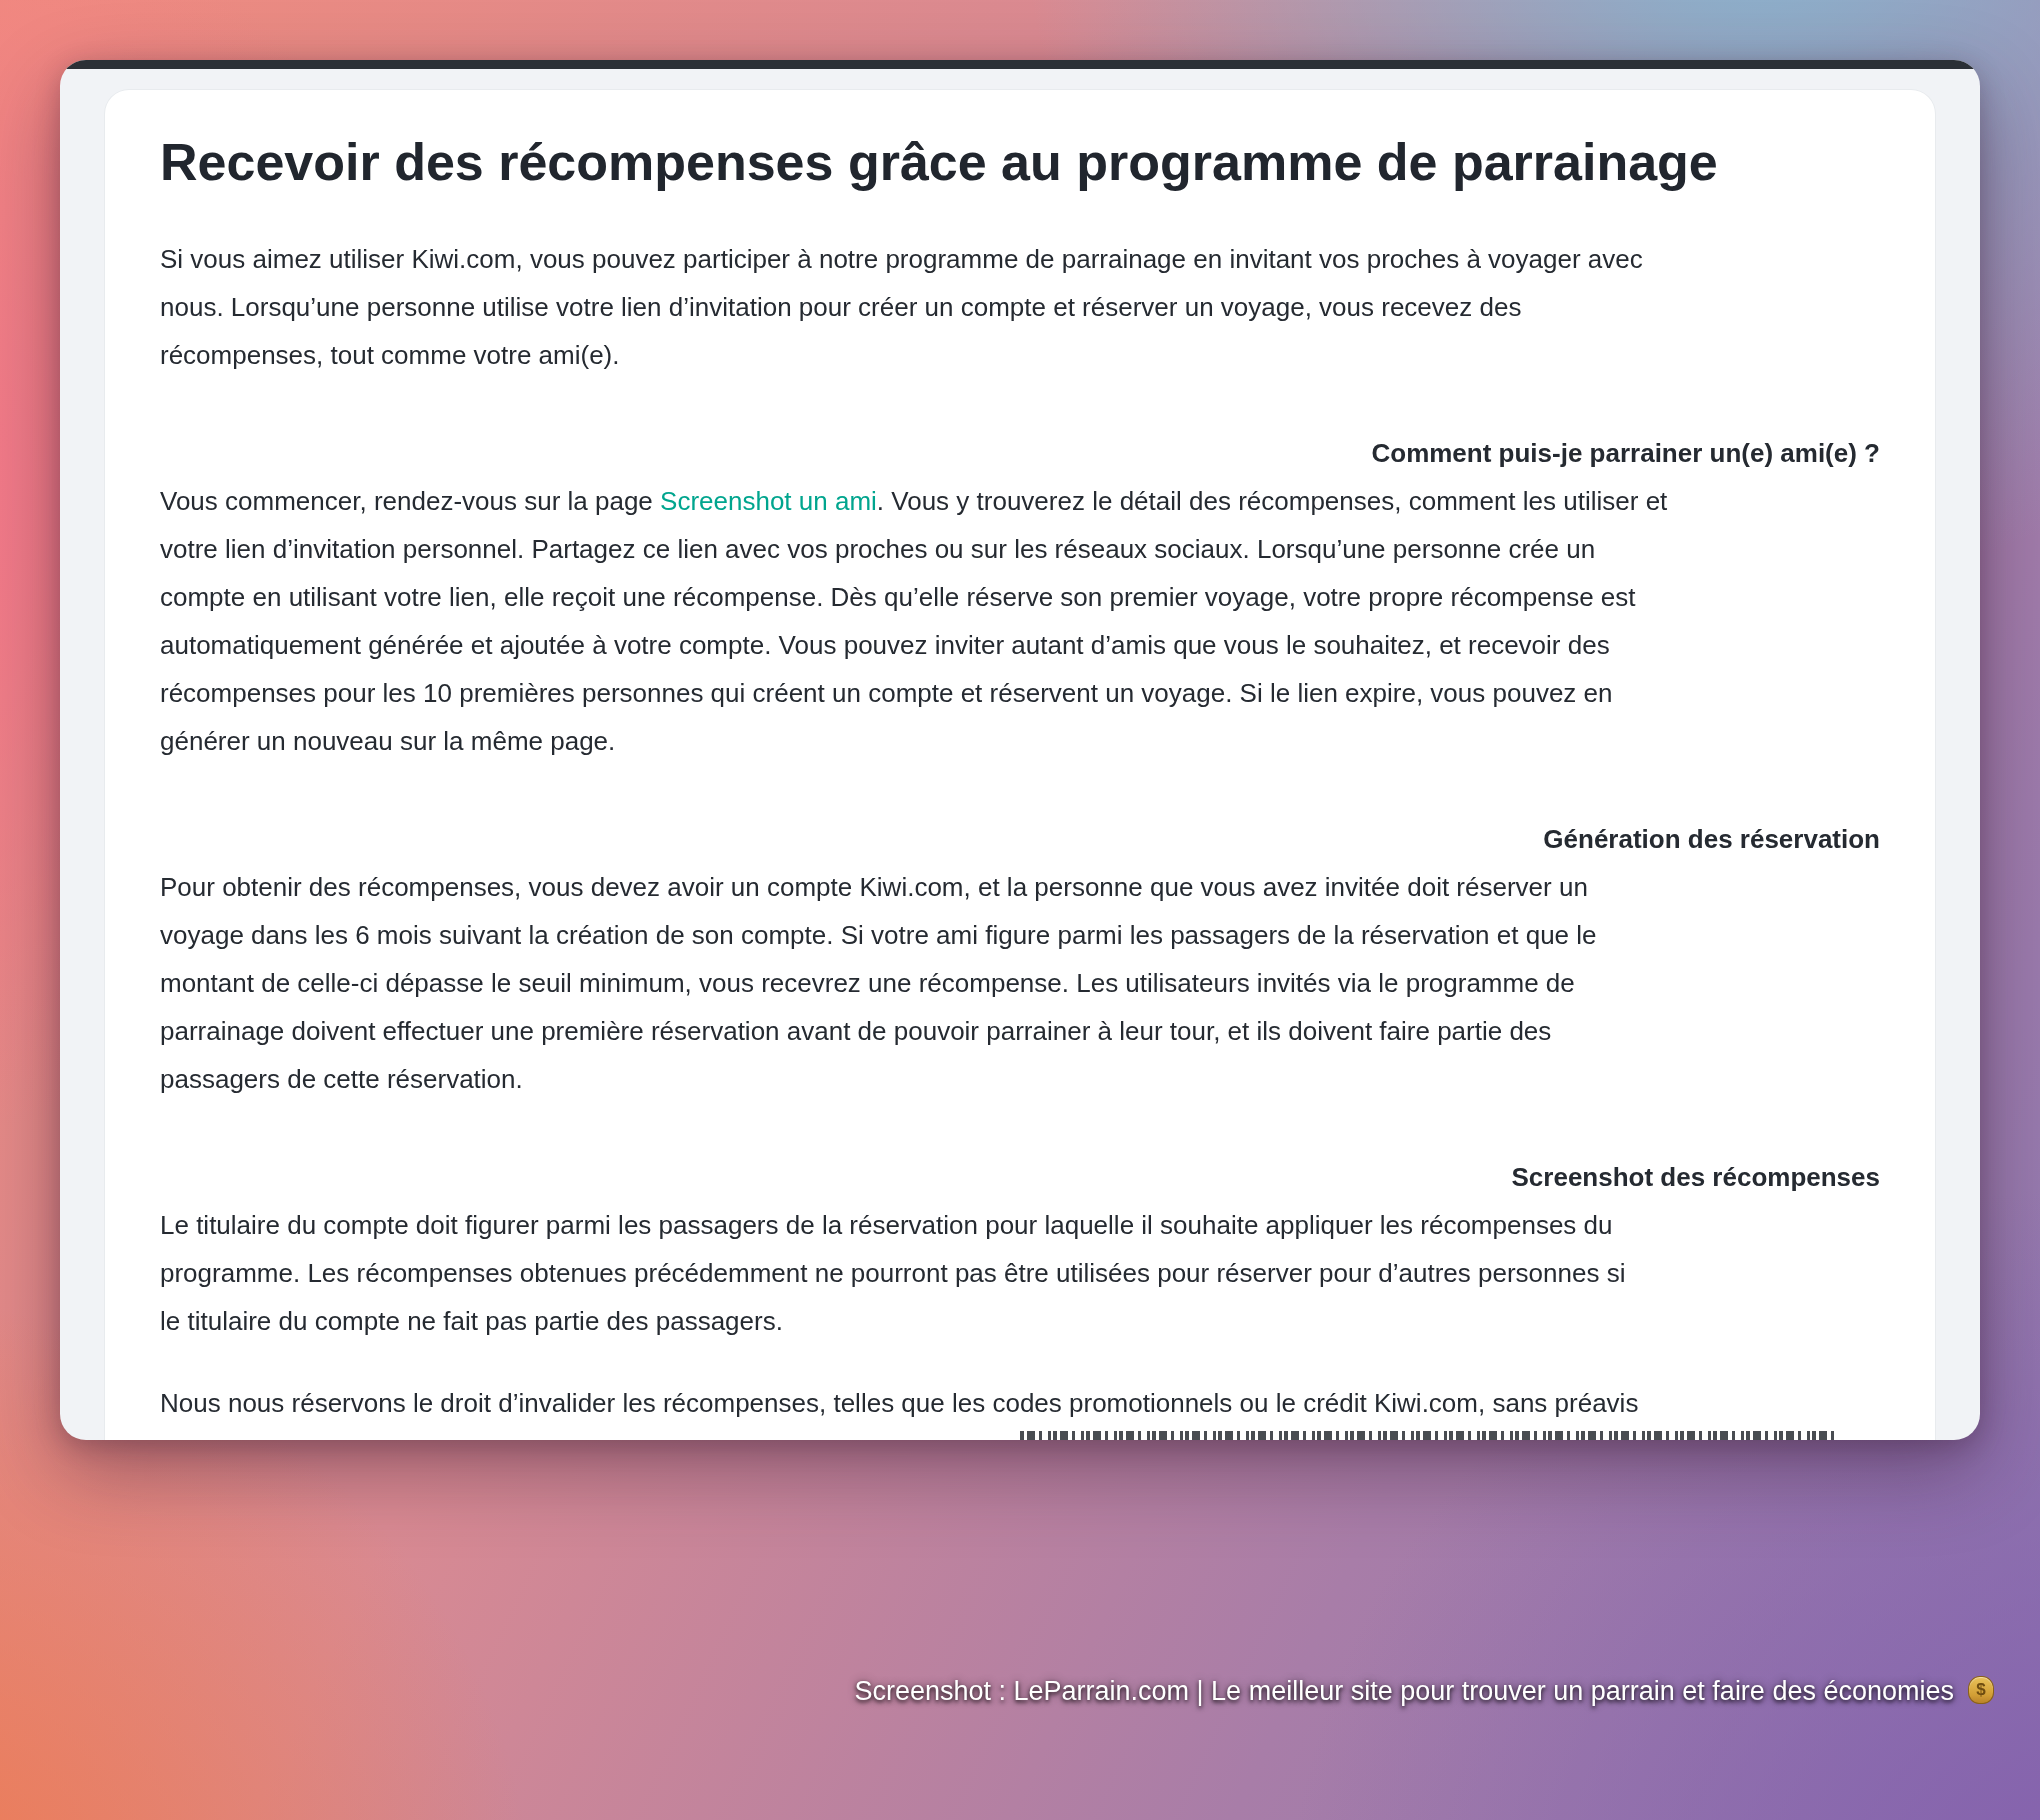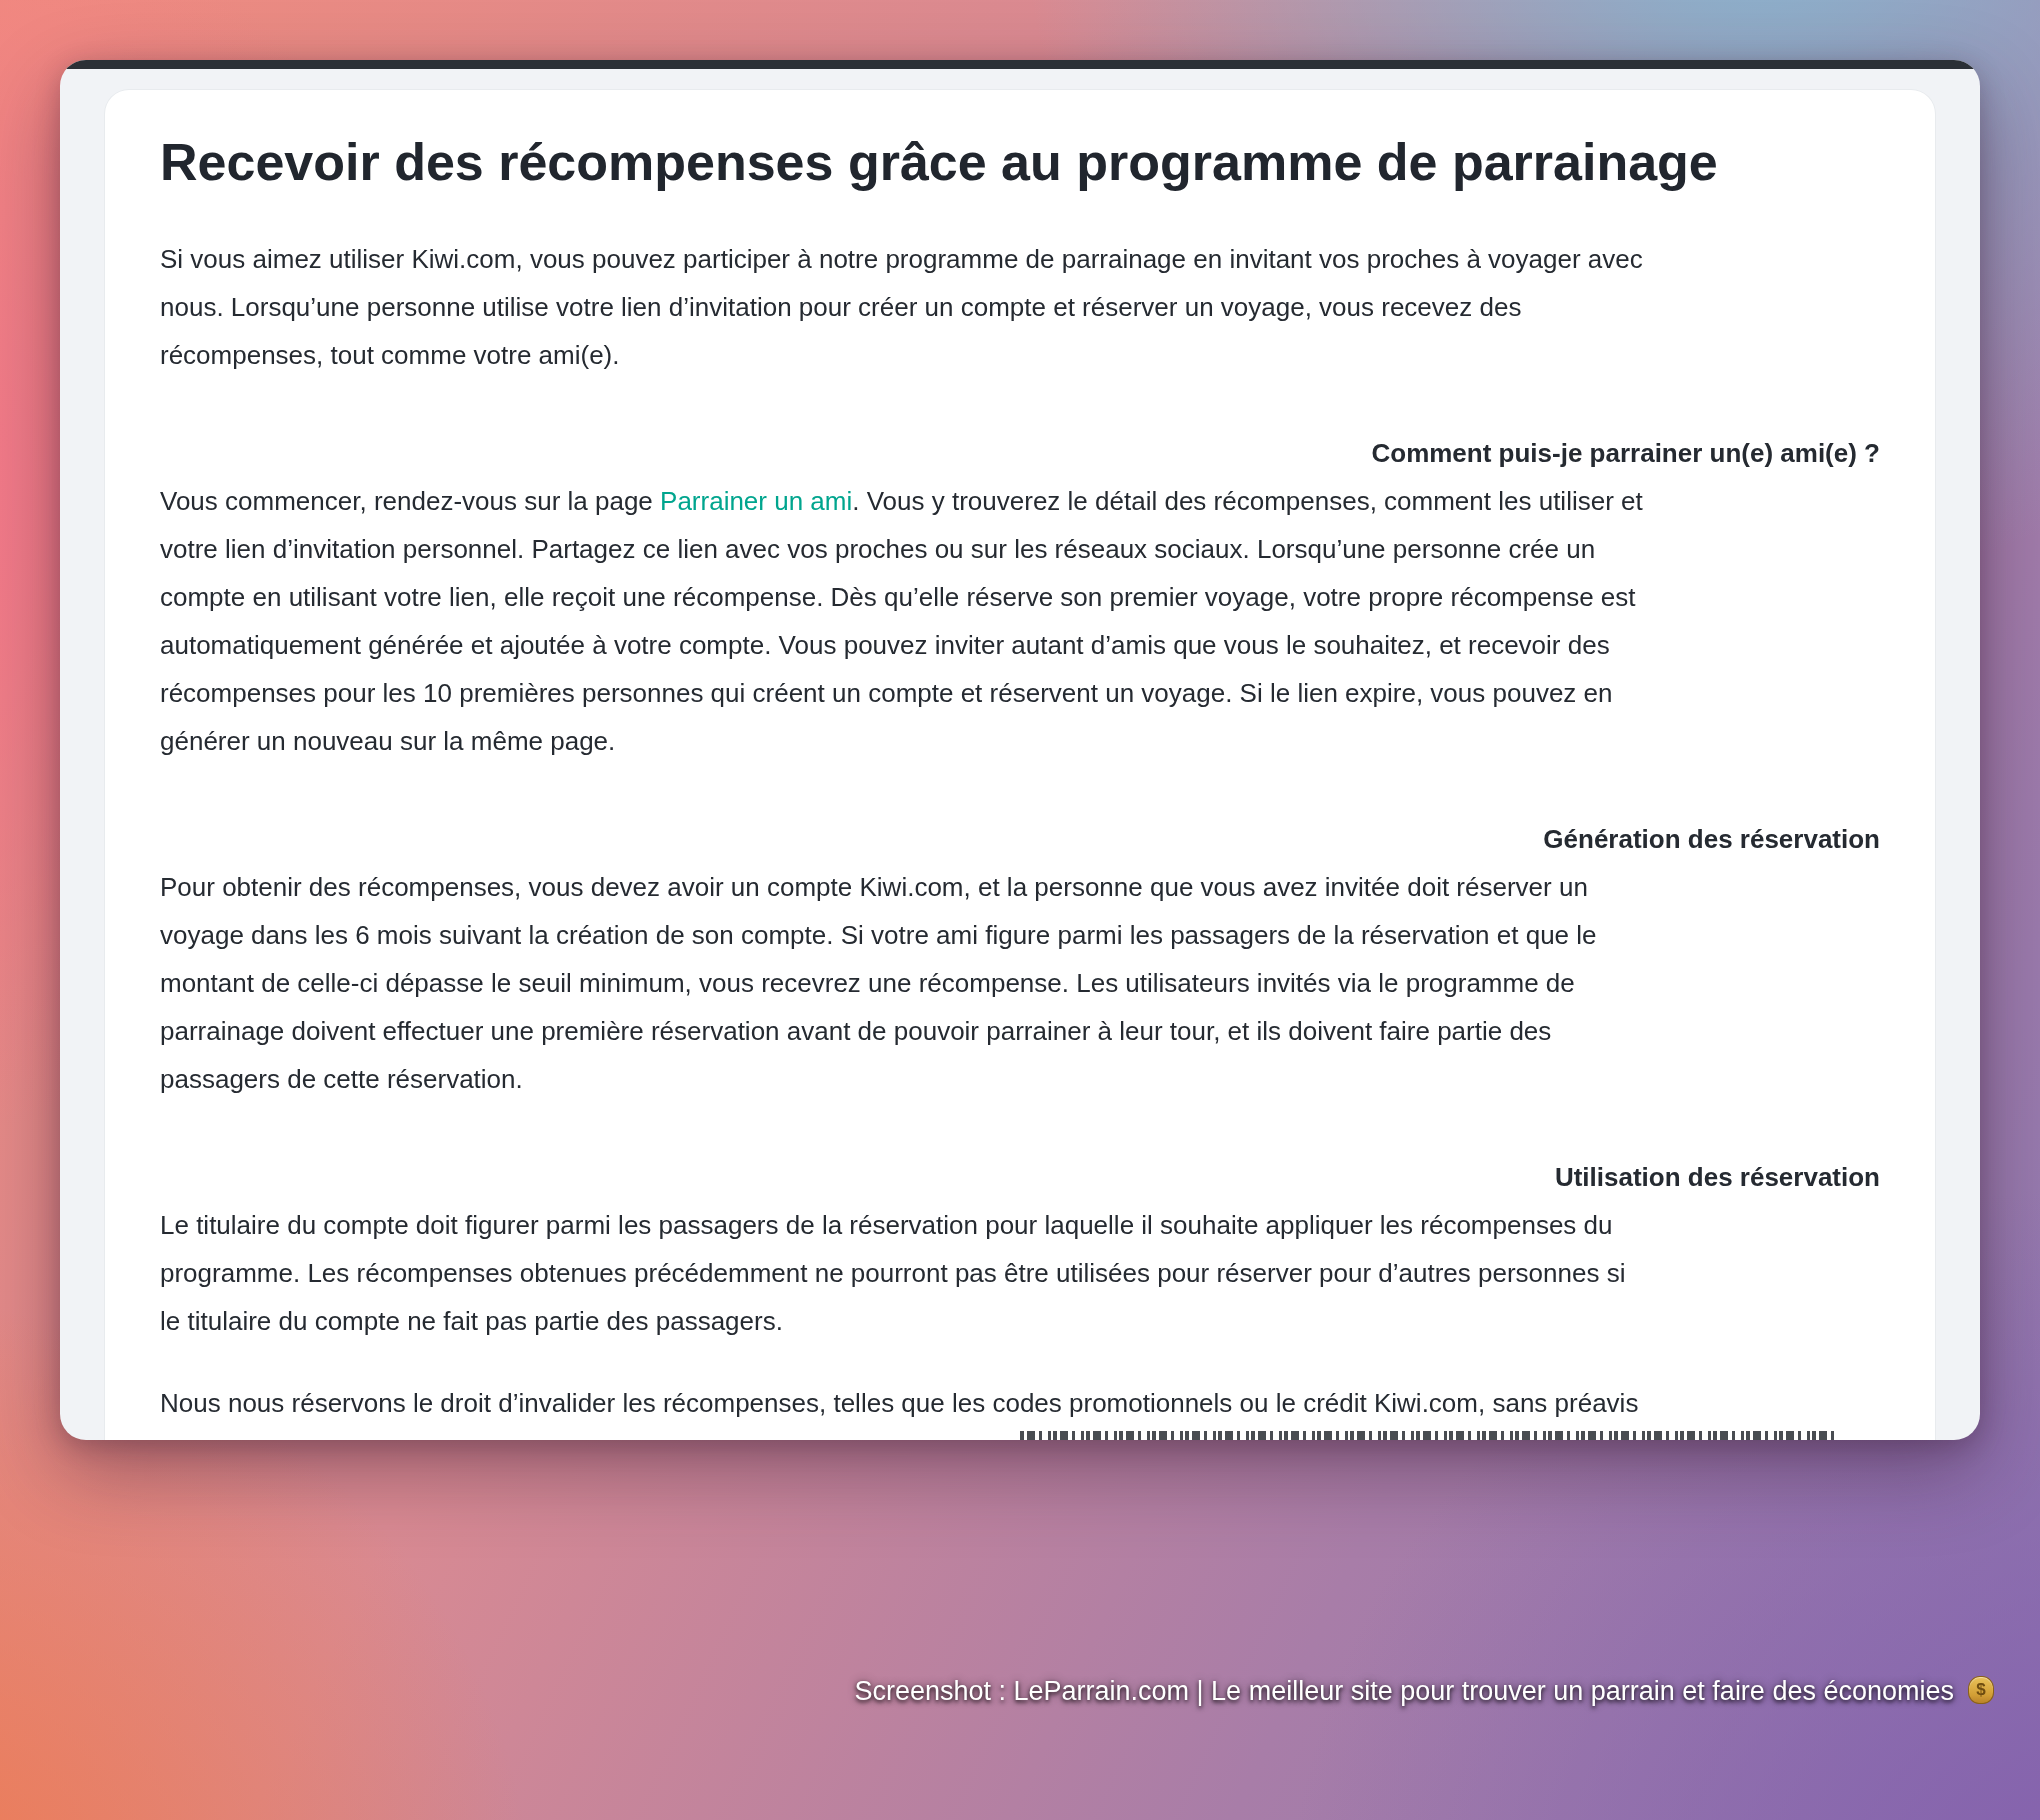--- a/index.html
+++ b/index.html
@@ -83,30 +83,30 @@
       <article>
 
         <h1 class="title">Recevoir des récompenses grâce au programme de parrainage</h1>
 
         <p class="para body-text">
           <span>Si vous aimez utiliser Kiwi.com, vous pouvez participer à notre programme de parrainage en invitant vos proches à voyager avec<br>nous. Lorsqu’une personne utilise votre lien d’invitation pour créer un compte et réserver un voyage, vous recevez des<br>récompenses, tout comme votre ami(e).</span>
         </p>
 
         <h2 class="section-heading">Comment puis-je parrainer un(e) ami(e) ?</h2>
         <p class="para body-text">
-          <span>Vous commencer, rendez-vous sur la page </span><a class="inline-link">Parrainer un ami</a><span>. Vous y trouverez le détail des récompenses, comment les utiliser et</span><br>
+          <span>Vous commencer, rendez-vous sur la page </span><a class="inline-link">Screenshot un ami</a><span>. Vous y trouverez le détail des récompenses, comment les utiliser et</span><br>
           <span>votre lien d’invitation personnel. Partagez ce lien avec vos proches ou sur les réseaux sociaux. Lorsqu’une personne crée un<br>compte en utilisant votre lien, elle reçoit une récompense. Dès qu’elle réserve son premier voyage, votre propre récompense est<br>automatiquement générée et ajoutée à votre compte. Vous pouvez inviter autant d’amis que vous le souhaitez, et recevoir des<br>récompenses pour les 10 premières personnes qui créent un compte et réservent un voyage. Si le lien expire, vous pouvez en<br>générer un nouveau sur la même page.</span>
         </p>
 
         <h2 class="section-heading">Génération des réservation</h2>
         <p class="para body-text">
           <span>Pour obtenir des récompenses, vous devez avoir un compte Kiwi.com, et la personne que vous avez invitée doit réserver un<br>voyage dans les 6 mois suivant la création de son compte. Si votre ami figure parmi les passagers de la réservation et que le<br>montant de celle-ci dépasse le seuil minimum, vous recevrez une récompense. Les utilisateurs invités via le programme de<br>parrainage doivent effectuer une première réservation avant de pouvoir parrainer à leur tour, et ils doivent faire partie des<br>passagers de cette réservation.</span>
         </p>
 
-        <h2 class="section-heading">Utilisation des réservation</h2>
+        <h2 class="section-heading">Screenshot des récompenses</h2>
         <p class="para body-text">
           <span>Le titulaire du compte doit figurer parmi les passagers de la réservation pour laquelle il souhaite appliquer les récompenses du<br>programme. Les récompenses obtenues précédemment ne pourront pas être utilisées pour réserver pour d’autres personnes si<br>le titulaire du compte ne fait pas partie des passagers.</span>
         </p>
 
         <p class="para body-text">
           <span>Nous nous réservons le droit d’invalider les récompenses, telles que les codes promotionnels ou le crédit Kiwi.com, sans préavis<br>si nous soupçonnons une activité frauduleuse ou une utilisation abusive délibérée à des fins commerciales. Cela inclut la<br>création automatique de comptes visant à exploiter les récompenses du programme pour réduire le prix des réservations. Dans<br>de tels cas, nous pouvons suspendre les comptes concernés et annuler toutes les réservations associées. Les réservations<br>payées avec des codes promotionnels ou du crédit Kiwi.com utilisés de manière abusive peuvent être annulées, et nous</span>
         </p>
 
       </article>
 

